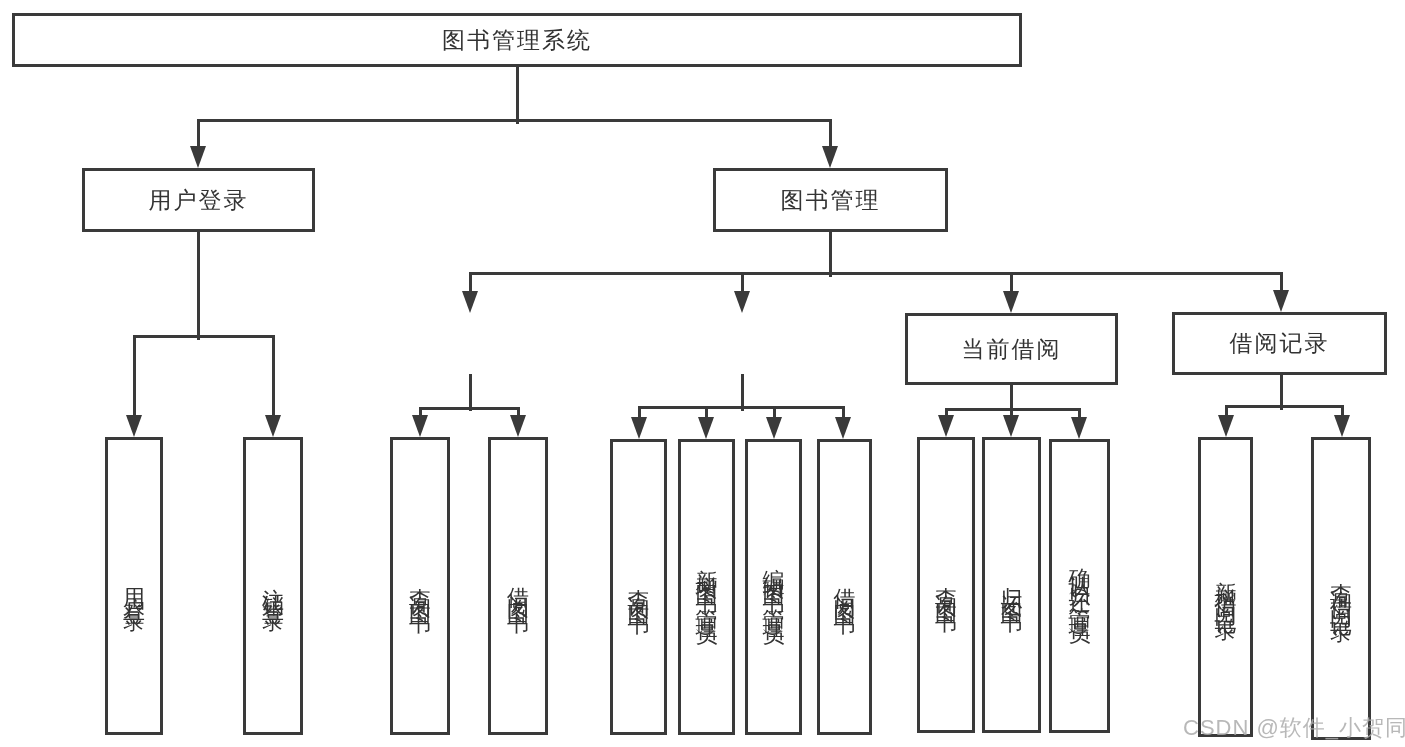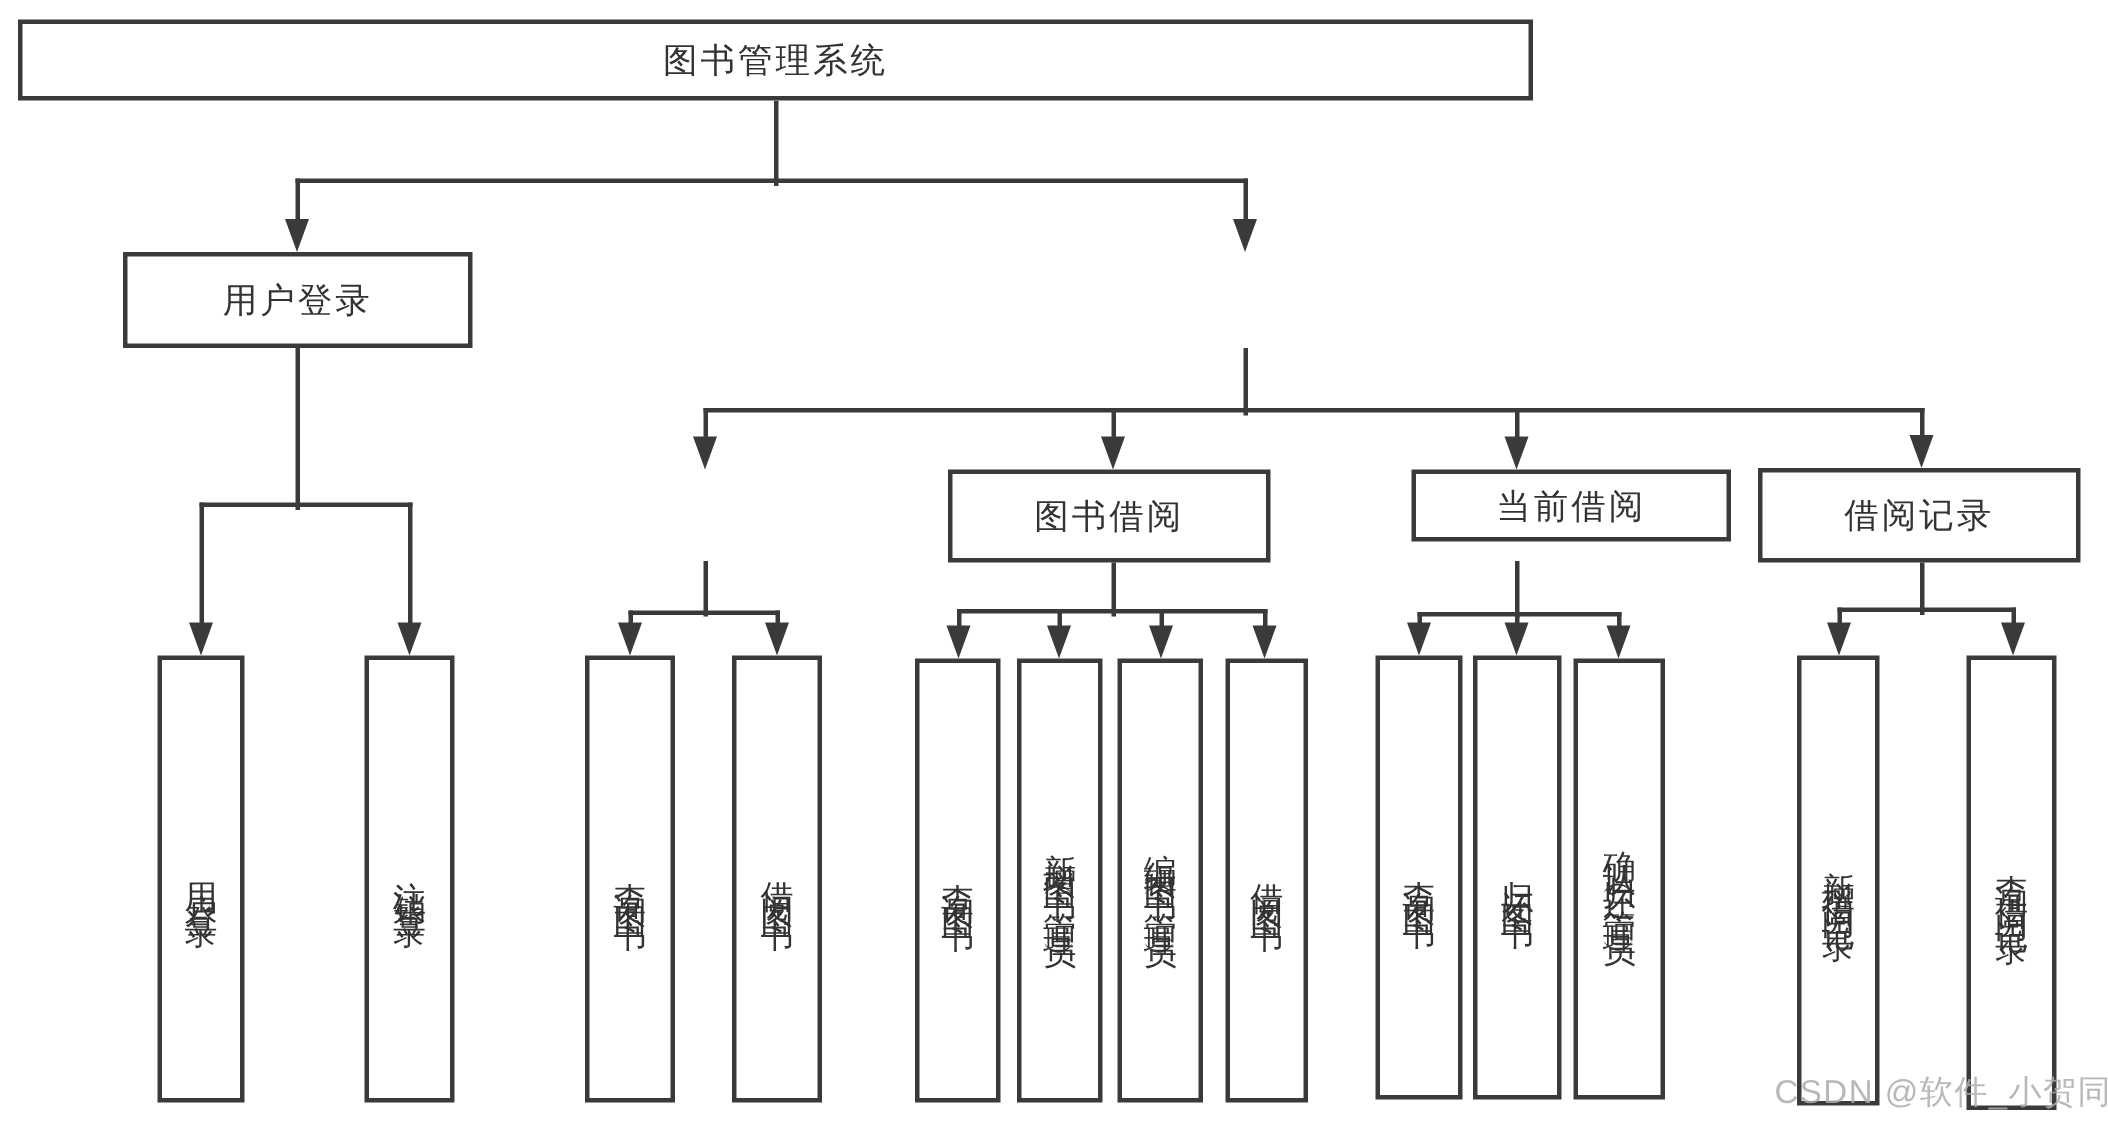--- a/index.html
+++ b/index.html
@@ -69,24 +69,24 @@
 <body>
 
 <div id="canvas">
   <div class="watermark">CSDN @软件_小贺同学</div>
 <div class="node" style="left: 12px; top: 13px; width: 1010px; height: 54px;">
       <span>图书管理系统</span>
     </div>
     <div class="node" style="left: 82px; top: 168px; width: 233px; height: 64px;">
       <span>用户登录</span>
     </div>
-    <div class="node" style="left: 632px; top: 313px; width: 215px; height: 62px;">
-      <span>图书借阅</span>
+    <div class="node" style="left: 713px; top: 168px; width: 235px; height: 64px;">
+      <span>图书管理</span>
     </div>
-    <div class="node" style="left: 905px; top: 313px; width: 213px; height: 48px; margin-left: 36px;">
+    <div class="node" style="left: 905px; top: 313px; width: 213px; height: 72px;">
       <span>当前借阅</span>
     </div>
     <div class="node" style="left: 1172px; top: 312px; width: 215px; height: 63px;">
       <span>借阅记录</span>
     </div>
     <div class="node vert" style="left: 105px; top: 437px; width: 58px; height: 298px;">
       <span>用户登录</span>
     </div>
     <div class="node vert" style="left: 243px; top: 437px; width: 60px; height: 298px;">
       <span>注销登录</span>

